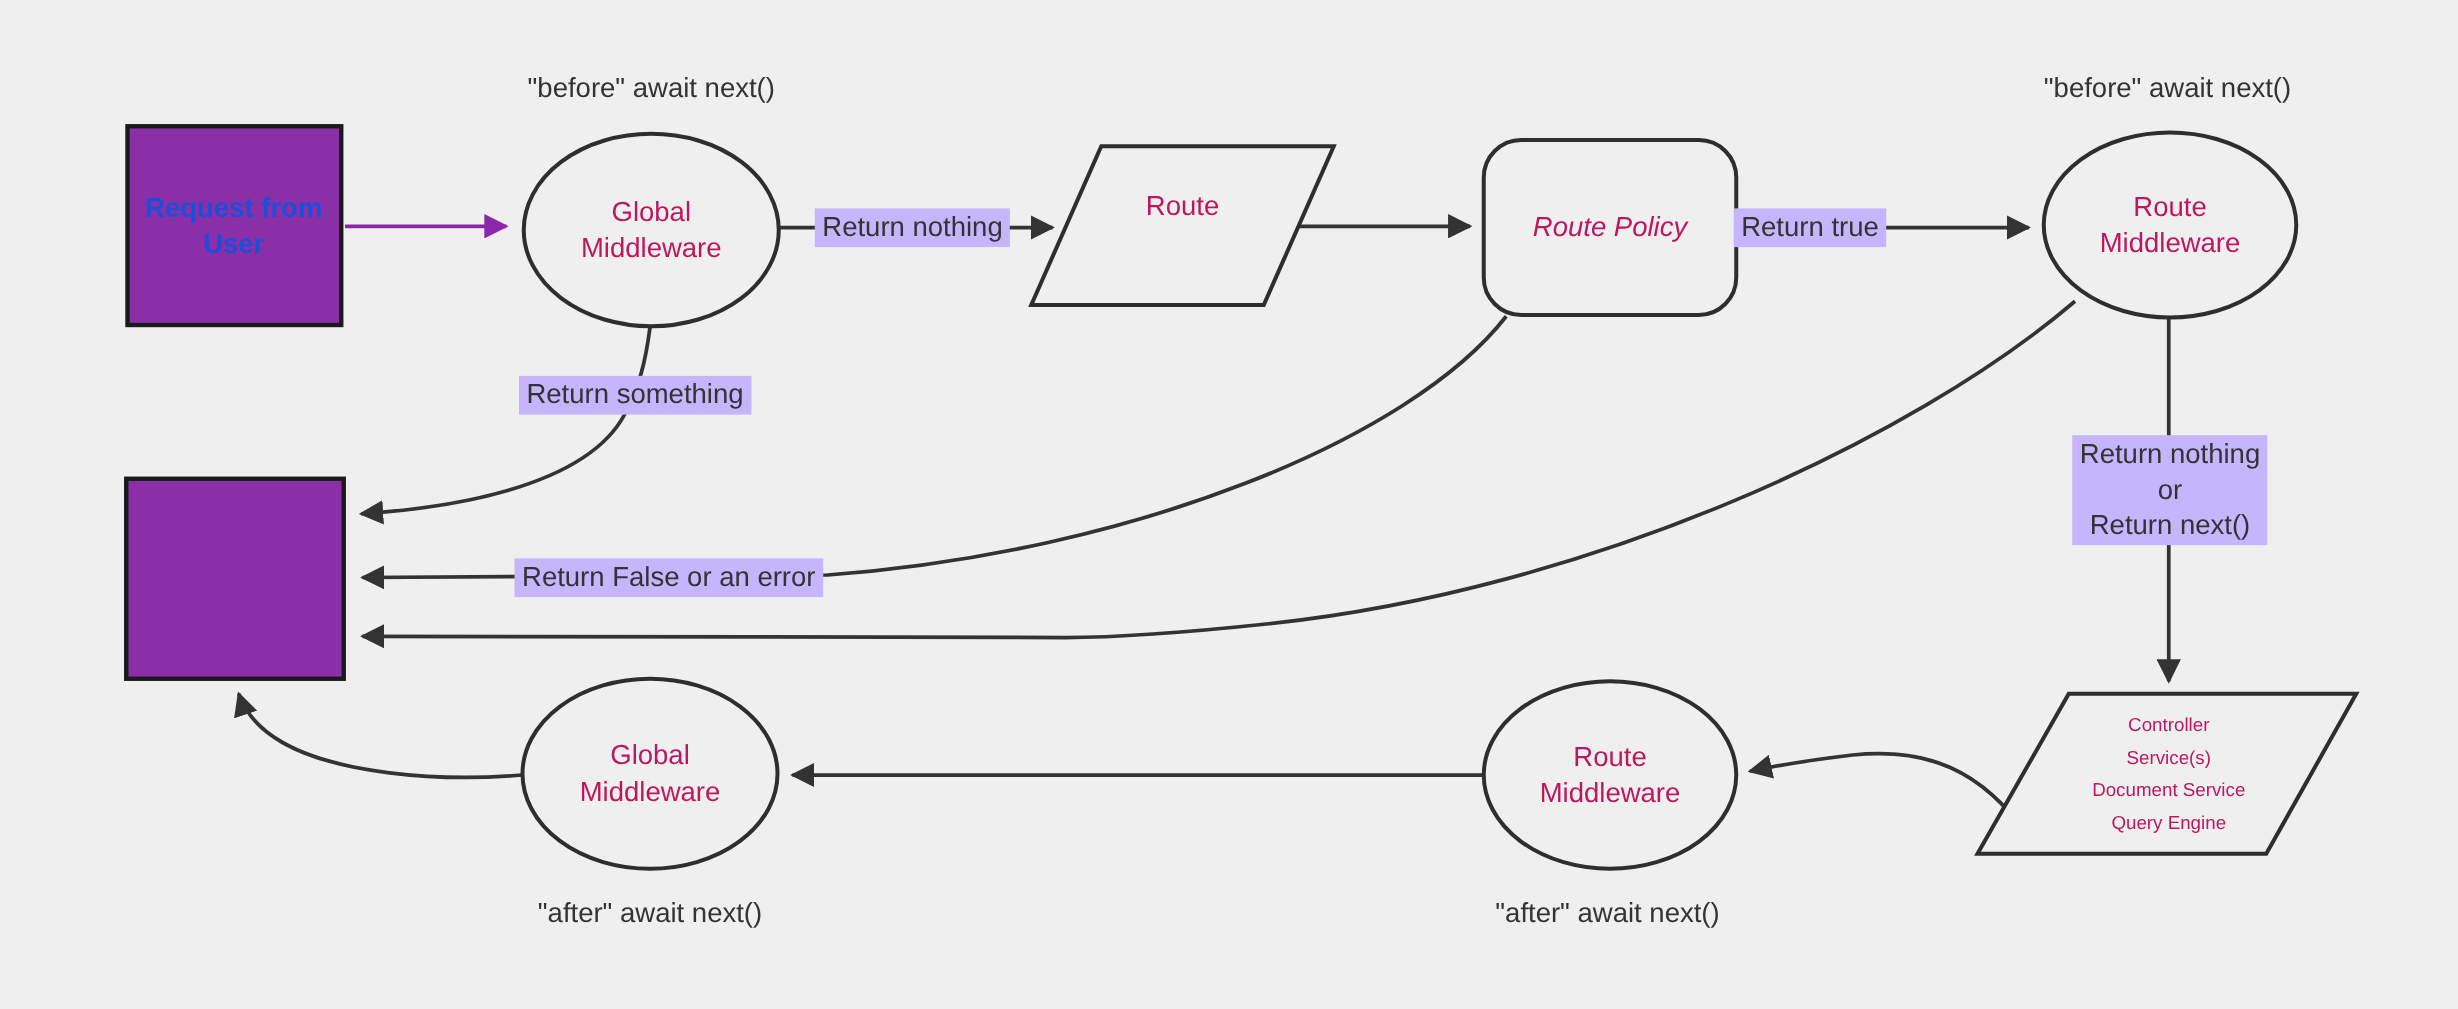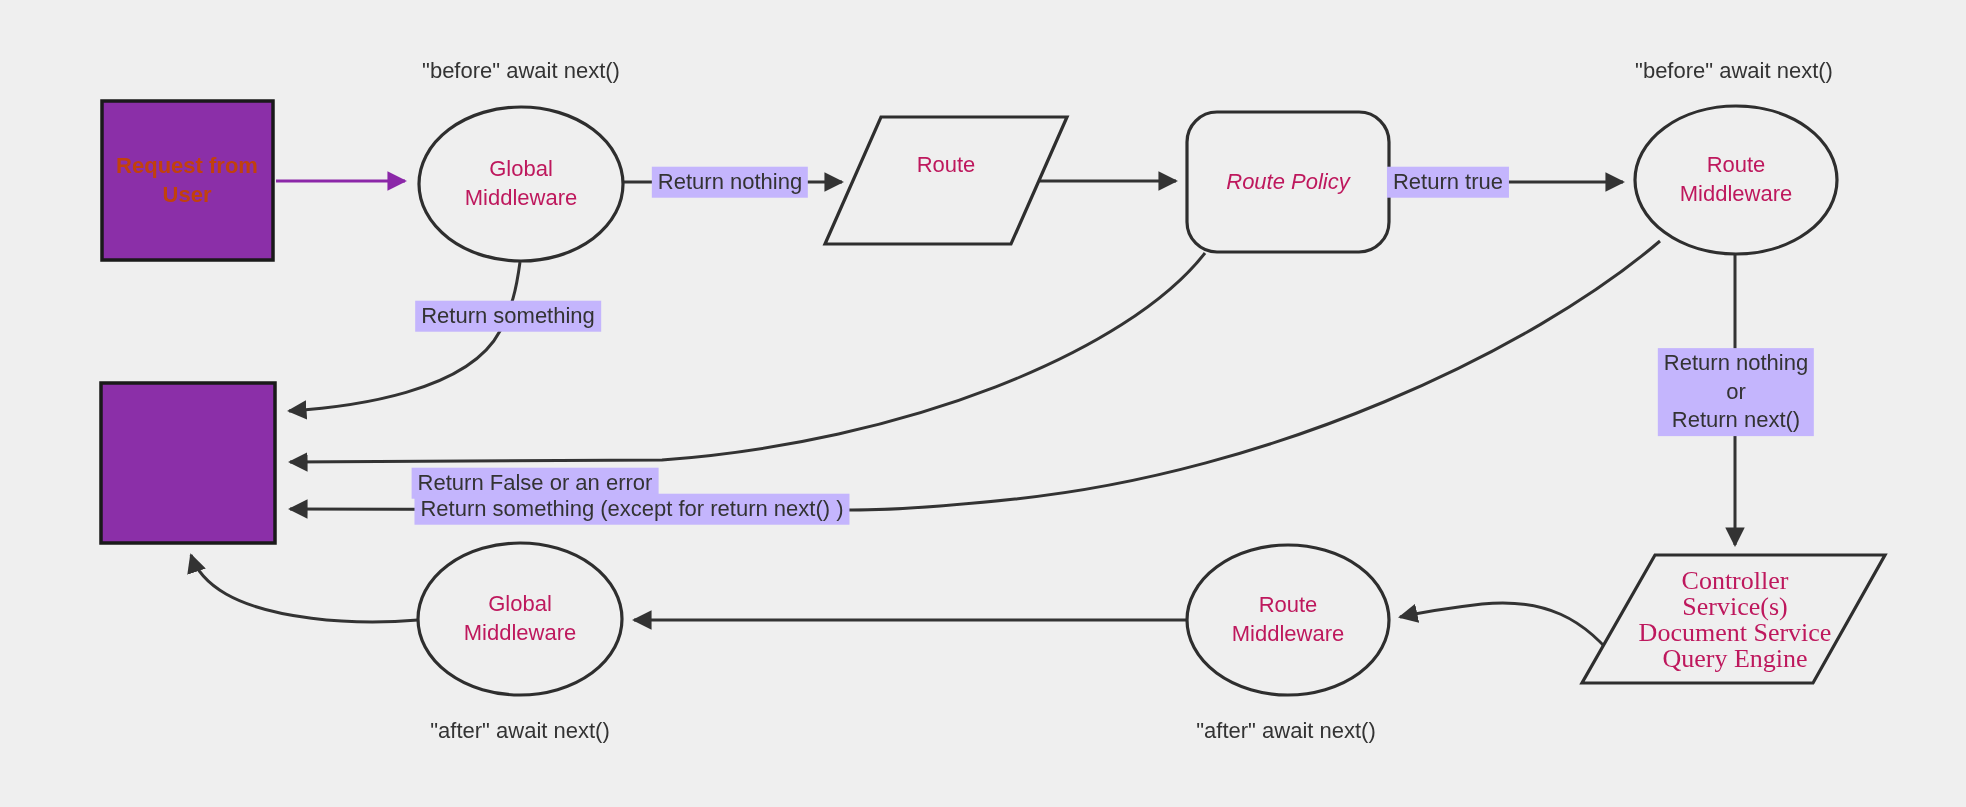--- a/index.html
+++ b/index.html
@@ -2,25 +2,25 @@
 <html><head>
 <meta charset="utf-8">
 <style>
   html,body{margin:0;padding:0;}
   body{background:#efefef;font-family:"Liberation Sans","DejaVu Sans",sans-serif;}
   #canvas{position:relative;width:1966px;height:807px;background:#efefef;overflow:hidden;}
   #shapes{position:absolute;left:0;top:0;z-index:1;}
   .lbl{position:absolute;z-index:2;transform:translate(-50%,-50%);color:#333333;
        font-size:22px;line-height:1.3;text-align:center;white-space:nowrap;}
   .node-label{color:#be185d;}
-  .box-label{color:#c2410c;font-weight:bold;white-space:normal;width:160px;}
+  .box-label{color:#1d4ed8;font-weight:bold;white-space:normal;width:160px;}
   .wrap{white-space:normal;}
   .pre{white-space:pre-line;}
   .masked{background:#c4b5fd;padding:1px 6px;}
-  .small{font-size:26px;line-height:26px;font-family:Liberation Serif, serif;}
+  .small{font-size:15px;line-height:26px;}
 </style>
 </head>
 <body>
 
 <div id="canvas">
 
   <svg id="shapes" width="1966" height="807" viewBox="0 0 1966 807">
     <defs>
       <marker id="ah" viewBox="0 0 10 10" refX="9" refY="5" markerWidth="6.5" markerHeight="6.5" markerUnits="strokeWidth" orient="auto-start-reverse">
         <path d="M0 0 L10 5 L0 10 z" fill="#333333"></path>
@@ -69,21 +69,20 @@
 Document Service
 Query Engine</div>
   <div class="lbl node-label wrap" style="left:1288px;top:620px;width:140px;">Route Middleware</div>
   <div class="lbl node-label wrap" style="left:520px;top:619px;width:140px;">Global Middleware</div>
 
   <div class="lbl" style="left:521px;top:71px;">"before" await next()</div>
   <div class="lbl" style="left:1734px;top:71px;">"before" await next()</div>
   <div class="lbl masked" style="left:730px;top:182px;">Return nothing</div>
   <div class="lbl masked" style="left:1448px;top:182px;">Return true</div>
   <div class="lbl masked" style="left:508px;top:316px;">Return something</div>
-  <div class="lbl masked" style="left:535px;top:462px;margin-top:21px;">Return False or an error</div>
-  <div class="lbl masked" style="left:632px;top:509px;">Return something (except for return next() )</div>
+  <div class="lbl masked" style="left:535px;top:462px;">Return False or an error</div>
   <div class="lbl masked pre" style="left:1736px;top:392px;">Return nothing
 or
 Return next()</div>
   <div class="lbl" style="left:520px;top:731px;">"after" await next()</div>
   <div class="lbl" style="left:1286px;top:731px;">"after" await next()</div>
 
 </div>
 
 </body></html>

